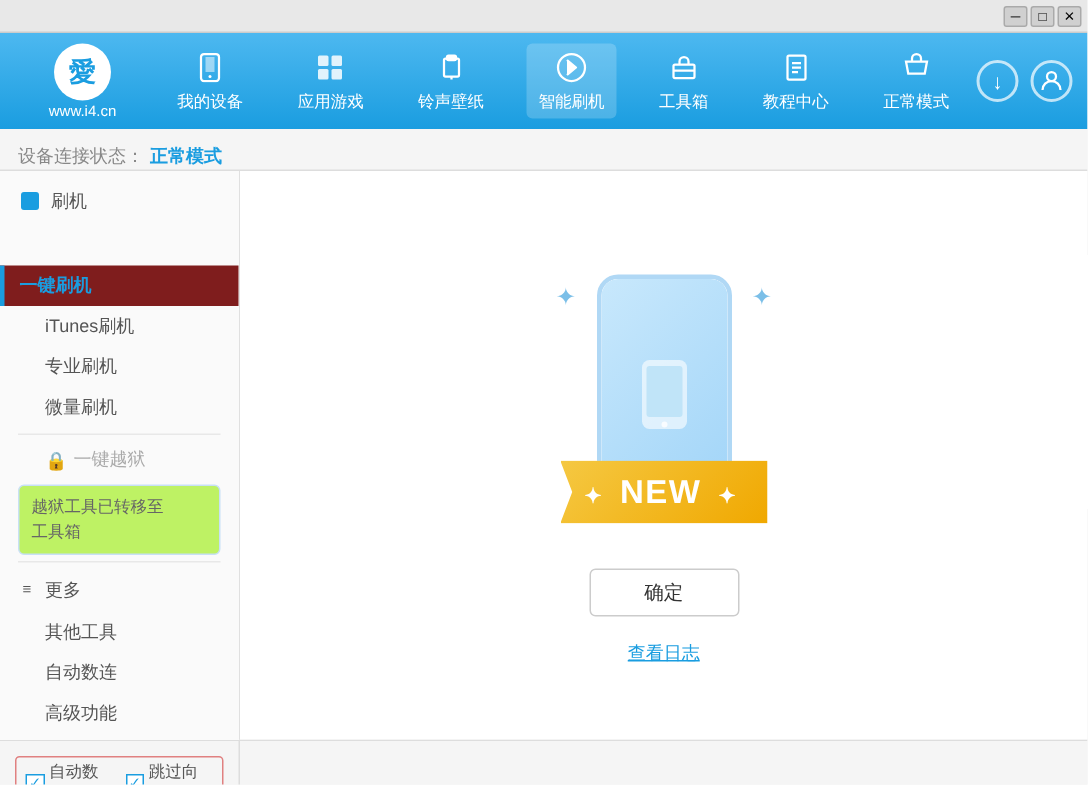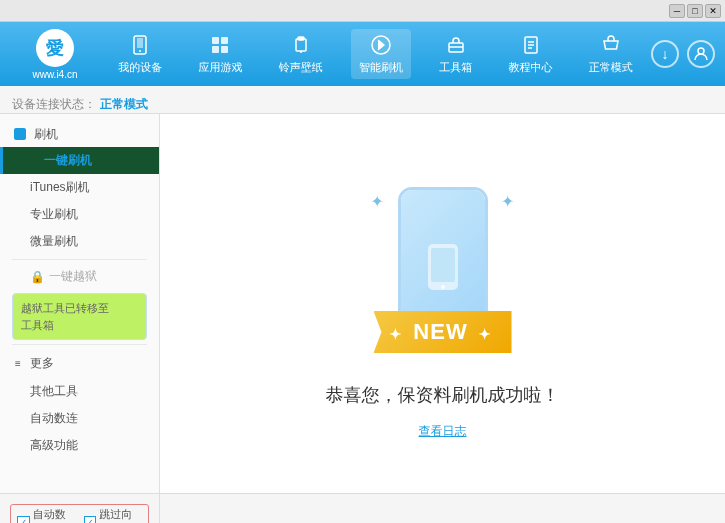--- a/index.html
+++ b/index.html
@@ -157,25 +157,26 @@
       align-items: center;
       justify-content: center;
     }
     .sidebar-item {
       padding: 5px 12px 5px 30px;
       color: #555;
       cursor: pointer;
       font-size: 12px;
     }
     .sidebar-item.active {
-      background: #14532d;
+      background: #7f1d1d;
       color: #1a9de0;
       font-weight: bold;
       border-left: 3px solid #1a9de0;
-      padding-left: 41px;
+      padding-left: 10px;
+      margin-top: 30px;
     }
     .sidebar-divider {
       height: 1px;
       background: #e8e8e8;
       margin: 4px 12px;
     }
     .sidebar-locked {
       padding: 4px 12px 4px 30px;
       color: #aaa;
       font-size: 12px;
@@ -534,22 +535,24 @@
               <circle cx="20" cy="45" r="2" fill="white" opacity="0.8"></circle>
             </svg>
           </div>
         </div>
 
         <div class="new-banner">
           <span>NEW</span>
         </div>
       </div>
 
-      <div class="success-text">恭喜您，保资料刷机成功啦！</div>
-
+
+      <div class="confirm-btn">
+        <span>确定</span>
+      </div>
 
       <div class="again-link">查看日志</div>
     </div>
   </div>
 </div>
 
 <div class="bottom-section">
   <div class="bottom-left">
 
     <div style="display:flex; align-items:center; gap:8px; padding: 4px 0;">

